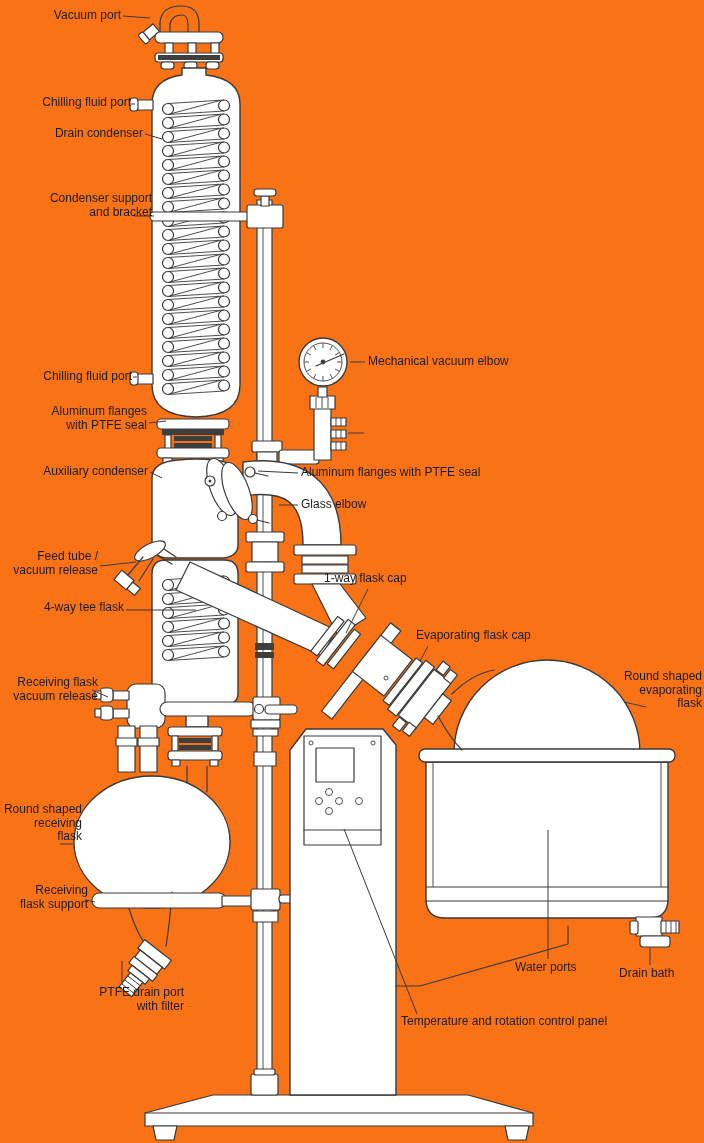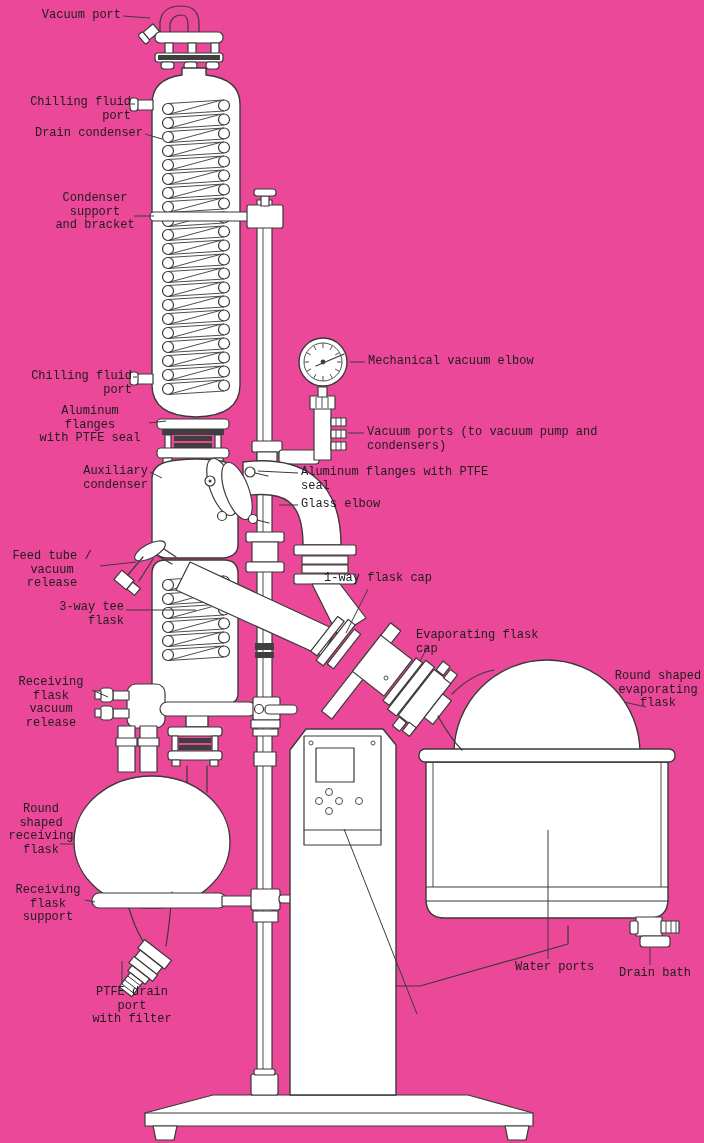--- a/index.html
+++ b/index.html
@@ -1,21 +1,21 @@
 <!DOCTYPE html>
 <html><head>
 <meta charset="utf-8">
 <style>
   html,body{margin:0;padding:0;background:#ffffff}
-  .stage{position:relative;width:704px;height:1143px;background:#ec4899;overflow:hidden;
-         font-family:Liberation Mono, monospace}
+  .stage{position:relative;width:704px;height:1143px;background:#f97316;overflow:hidden;
+         font-family:Liberation Sans, sans-serif}
   .stage svg{position:absolute;left:0;top:0;display:block}
   .lbl{position:absolute;font-size:12px;line-height:13.5px;color:#1c1c1c;white-space:pre-line}
   .r{text-align:right}
-  .c{text-align:center}
+  .c{text-align:right}
   
   .ln{stroke:#3a3a3a;fill:none;stroke-width:1.2;stroke-linecap:round;stroke-linejoin:round}
   .f {stroke:#3a3a3a;fill:#ffffff;stroke-width:1.2;stroke-linejoin:round}
   .fh{stroke:#3a3a3a;fill:#ffffff;stroke-width:1.4;stroke-linejoin:round}
   .d {fill:#3f3f3f;stroke:none}
   .thin{stroke:#3a3a3a;fill:none;stroke-width:0.9}
   .ldr{stroke:#3a3a3a;fill:none;stroke-width:1}
 </style>
 </head>
 <body>
@@ -345,36 +345,36 @@
 <div class="lbl r" style="left:18px;top:9px;width:103px">Vacuum port</div>
 <div class="lbl r" style="left:11px;top:96px;width:120px">Chilling fluid port</div>
 <div class="lbl r" style="left:23px;top:127px;width:120px">Drain condenser</div>
 <div class="lbl c" style="left:38px;top:192px;width:114px">Condenser support
 and bracket</div>
 <div class="lbl r" style="left:12px;top:370px;width:120px">Chilling fluid port</div>
 <div class="lbl c" style="left:33px;top:405px;width:114px">Aluminum flanges
 with PTFE seal</div>
 <div class="lbl r" style="left:28px;top:465px;width:120px">Auxiliary condenser</div>
 <div class="lbl" style="left:368px;top:355px;width:180px">Mechanical vacuum elbow</div>
-<div class="lbl" style="left:367px;top:426px;width:300px">Vacuum ports (to vacuum pump and condensers)</div>
 <div class="lbl" style="left:301px;top:466px;width:210px">Aluminum flanges with PTFE seal</div>
 <div class="lbl" style="left:301px;top:498px;width:100px">Glass elbow</div>
 <div class="lbl c" style="left:6px;top:550px;width:92px">Feed tube /
 vacuum release</div>
-<div class="lbl r" style="left:24px;top:601px;width:100px">3-way tee flask</div>
+<div class="lbl r" style="left:24px;top:601px;width:100px">4-way tee flask</div>
 <div class="lbl" style="left:324px;top:572px;width:110px">1-way flask cap</div>
 <div class="lbl" style="left:416px;top:629px;width:140px">Evaporating flask cap</div>
 <div class="lbl c" style="left:614px;top:670px;width:88px">Round shaped
 evaporating
 flask</div>
 <div class="lbl c" style="left:4px;top:676px;width:94px">Receiving flask
 vacuum release</div>
 <div class="lbl c" style="left:0px;top:803px;width:82px">Round shaped
 receiving
 flask</div>
 <div class="lbl c" style="left:8px;top:884px;width:80px">Receiving
 flask support</div>
 <div class="lbl c" style="left:80px;top:986px;width:104px">PTFE drain port
 with filter</div>
 <div class="lbl" style="left:515px;top:961px;width:80px">Water ports</div>
 <div class="lbl" style="left:619px;top:967px;width:80px">Drain bath</div>
+<div class="lbl" style="left:401px;top:1015px;width:250px">Temperature and rotation control panel</div>
 
 </div>
 
 </body></html>

